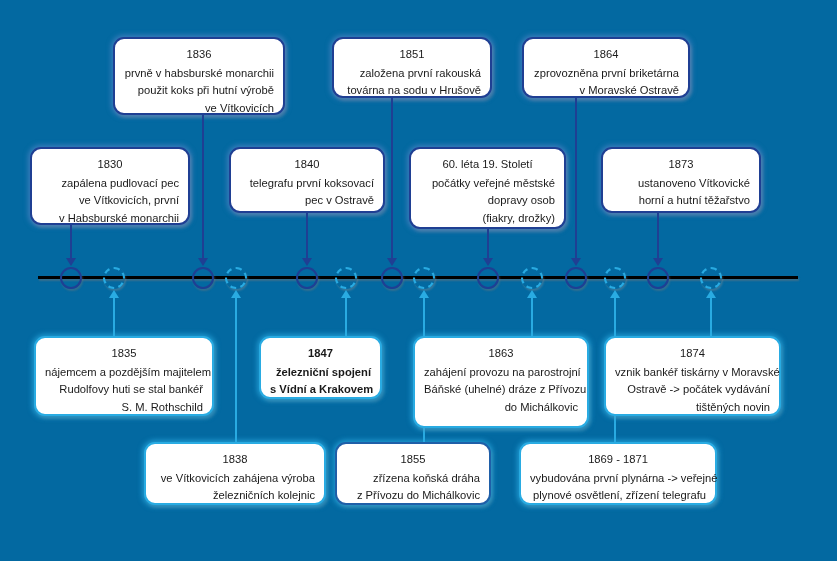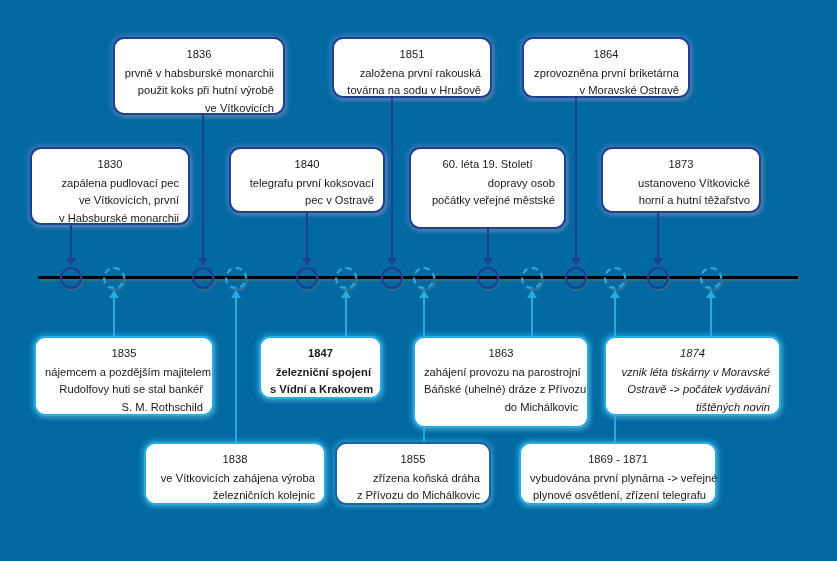--- a/index.html
+++ b/index.html
@@ -140,22 +140,23 @@
   </div>
 
   <div class="box top" style="left:229px; top:147px; width:156px; height:66px;">
     <span class="year">1840</span>
     <span class="line">telegrafu první koksovací</span>
     <span class="line">pec v Ostravě</span>
   </div>
 
   <div class="box top" style="left:409px; top:147px; width:157px; height:82px;">
     <span class="year">60. léta 19. Století</span>
+    <span class="line">počátky veřejné městské</span>
     <span class="line">dopravy osob</span>
-    <span class="line">počátky veřejné městské</span>
+    <span class="line">(fiakry, drožky)</span>
   </div>
 
   <div class="box top" style="left:601px; top:147px; width:160px; height:66px;">
     <span class="year">1873</span>
     <span class="line">ustanoveno Vítkovické</span>
     <span class="line">horní a hutní těžařstvo</span>
   </div>
 
   <div class="stem up" style="left:70px; top:225px; height:36px;"></div>
   <div class="arrow-down" style="left:66px; top:258px;"></div>
@@ -229,23 +230,23 @@
     <span class="line">s Vídní a Krakovem</span>
   </div>
 
   <div class="box bottom" style="left:413px; top:336px; width:176px; height:92px;">
     <span class="year">1863</span>
     <span class="line">zahájení provozu na parostrojní</span>
     <span class="line">Báňské (uhelné) dráze z Přívozu</span>
     <span class="line">do Michálkovic</span>
   </div>
 
-  <div class="box bottom" style="left:604px; top:336px; width:177px; height:80px;font-style:italic;">
+  <div class="box bottom" style="left:604px; top:336px; width:177px; height:80px;">
     <span class="year">1874</span>
-    <span class="line">vznik léta tiskárny v Moravské</span>
+    <span class="line">vznik bankéř tiskárny v Moravské</span>
     <span class="line">Ostravě -&gt; počátek vydávání</span>
     <span class="line">tištěných novin</span>
   </div>
 
   <div class="box bottom" style="left:144px; top:442px; width:182px; height:63px;">
     <span class="year">1838</span>
     <span class="line">ve Vítkovicích zahájena výroba</span>
     <span class="line">železničních kolejnic</span>
   </div>
 

